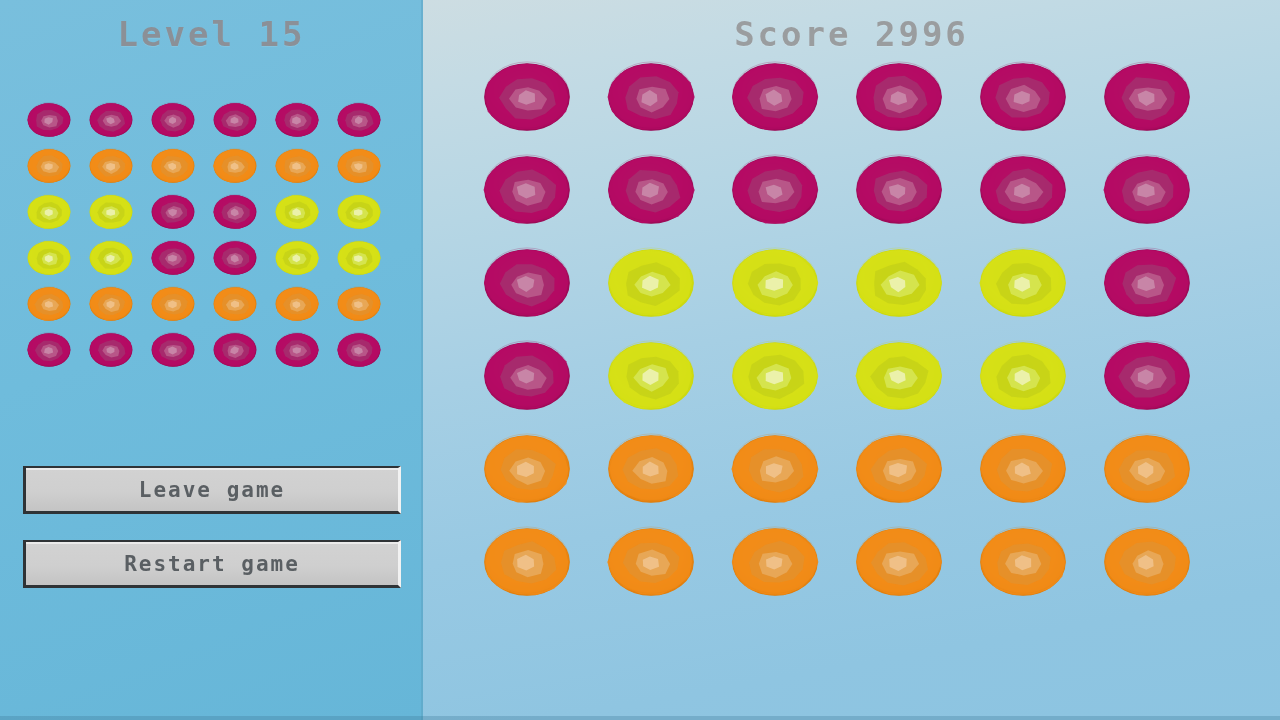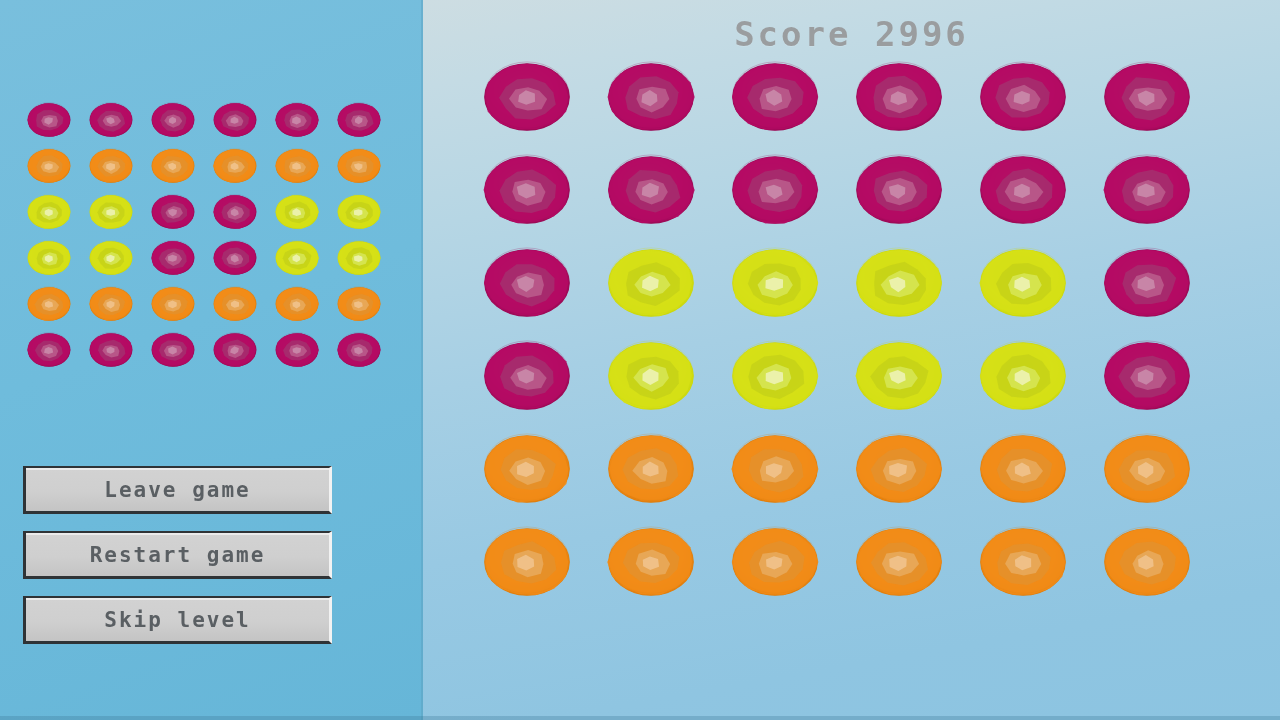--- a/index.html
+++ b/index.html
@@ -59,23 +59,23 @@
   
   #button-stack {
     position: absolute;
     left: 23px; top: 466px;
     width: 378px;
   }
   .game-button {
     position: relative;
     display: block;
     box-sizing: border-box;
-    width: 309px;
+    width: 378px;
     height: 48px;
-    margin-bottom: 17px;
+    margin-bottom: 26px;
     background: linear-gradient(180deg, #d2d2d2 0%, #cfcfcf 55%, #c4c4c4 100%);
     border-top: 2px solid #2f3336;
     border-left: 3px solid #2f3336;
     border-right: 3px solid #f2f2f2;
     border-bottom: 3px solid #2f3336;
     color: #5a5f63;
     font-family: "DejaVu Sans Mono", "Liberation Mono", monospace;
     font-size: 21px;
     font-weight: bold;
     letter-spacing: 2px;
@@ -139,20 +139,21 @@
     background: rgba(60,120,150,.30);
   }
 </style>
 </head>
 <body>
 
 <div id="app">
 
   <div id="sidebar">
 
+    <div id="level-title">Level 15</div>
 
     <div id="mini-grid">
         <div class="mini-cell" style="left: 0px; top: 0px;">
   <svg class="gem" viewBox="0 0 100 78" preserveAspectRatio="none" xmlns="http://www.w3.org/2000/svg">
     <defs>
       <radialGradient id="gmagenta1" cx="46%" cy="40%" r="62%">
         <stop offset="0%" stop-color="#a33470"></stop>
         <stop offset="62%" stop-color="#b50a64"></stop>
         <stop offset="100%" stop-color="#9c0a56"></stop>
       </radialGradient>
@@ -794,21 +795,20 @@
     <polygon points="64.5,51.3 50.8,53.5 37.5,50.7 32.0,40.8 36.5,30.0 51.3,26.1 63.4,32.1 70.2,41.2" fill="#bc638f" opacity="0.78"></polygon>
     <polygon points="58.4,44.1 49.3,49.0 40.5,44.2 39.4,35.8 48.8,32.6 56.6,36.3" fill="#c98cab" opacity="0.88"></polygon>
     <ellipse cx="50" cy="37" rx="46" ry="36" fill="none" stroke="#9c0a56" stroke-opacity="0.25" stroke-width="1"></ellipse>
   </svg>
         </div>
       </div>
 
     <div id="button-stack">
       <button class="game-button">Leave game</button>
       <button class="game-button">Restart game</button>
-      <button class="game-button">Skip level</button>
     </div>
 
   </div>
 
   <div id="board-area">
 
     <div id="score-title">Score 2996</div>
 
     <div id="board-grid">
         <div class="board-cell" style="left: 0px; top: 0px;">

